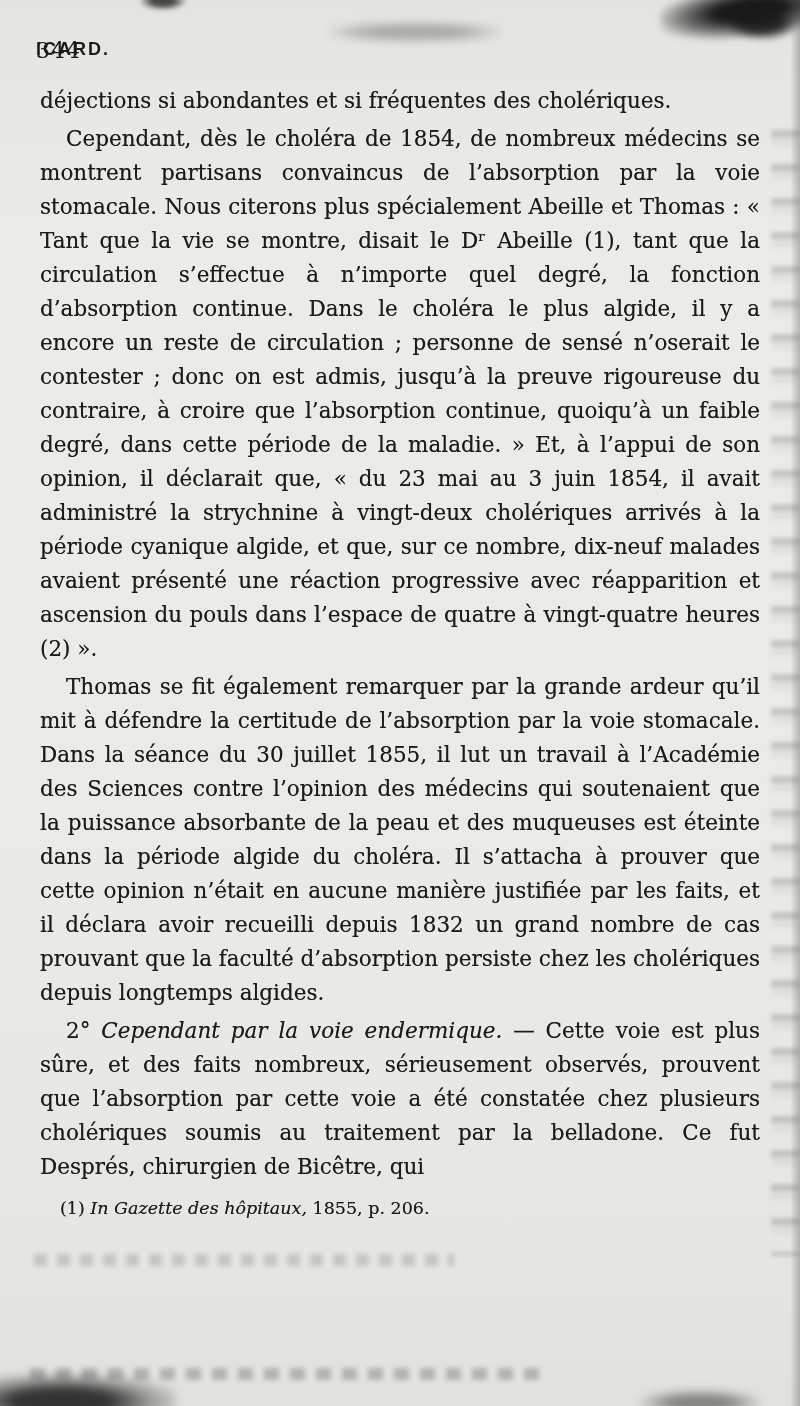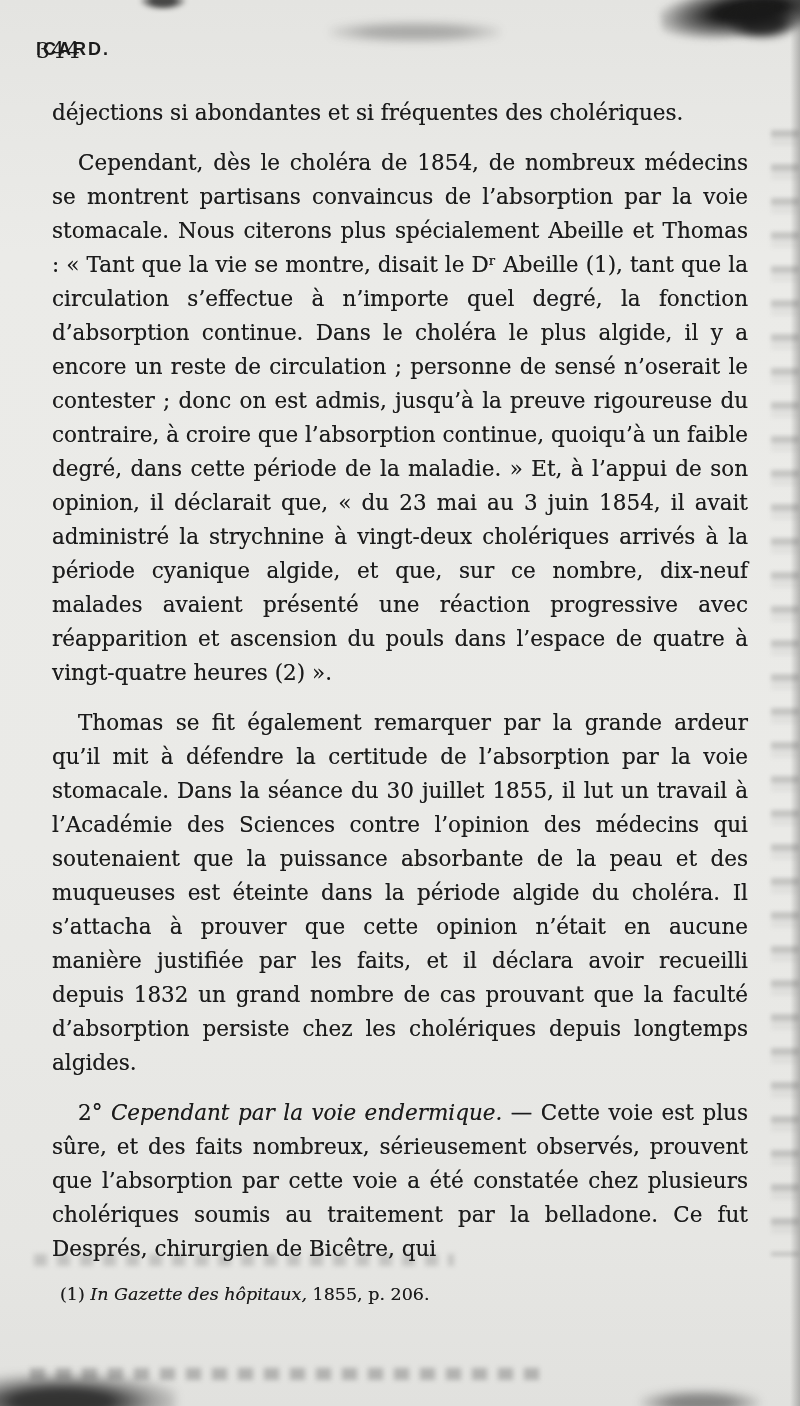--- a/index.html
+++ b/index.html
@@ -80,21 +80,21 @@
     font-family:"Liberation Sans", "DejaVu Sans", sans-serif;
     font-weight:bold; font-size:18px; letter-spacing:2px;
   }
   
   .body-text {
     position:absolute; top:80px; left:36px; width:728px;
     font-size:21.5px; line-height:34px;
     text-align:justify;
     text-shadow:0 0 .4px rgba(0,0,0,.55);
   }
-  .body-text p { margin:16px; text-indent:26px; }
+  .body-text p { margin:4px; text-indent:26px; }
   .body-text p.no-indent { text-indent:0; }
   .it { font-style:italic;text-align:right; }
   .footnotes {
     margin-top:12px; padding-left:24px;
     font-size:17.5px; line-height:25px;
     text-align:left;
   }
   .footnote { margin:0; }
 </style>
 </head>

